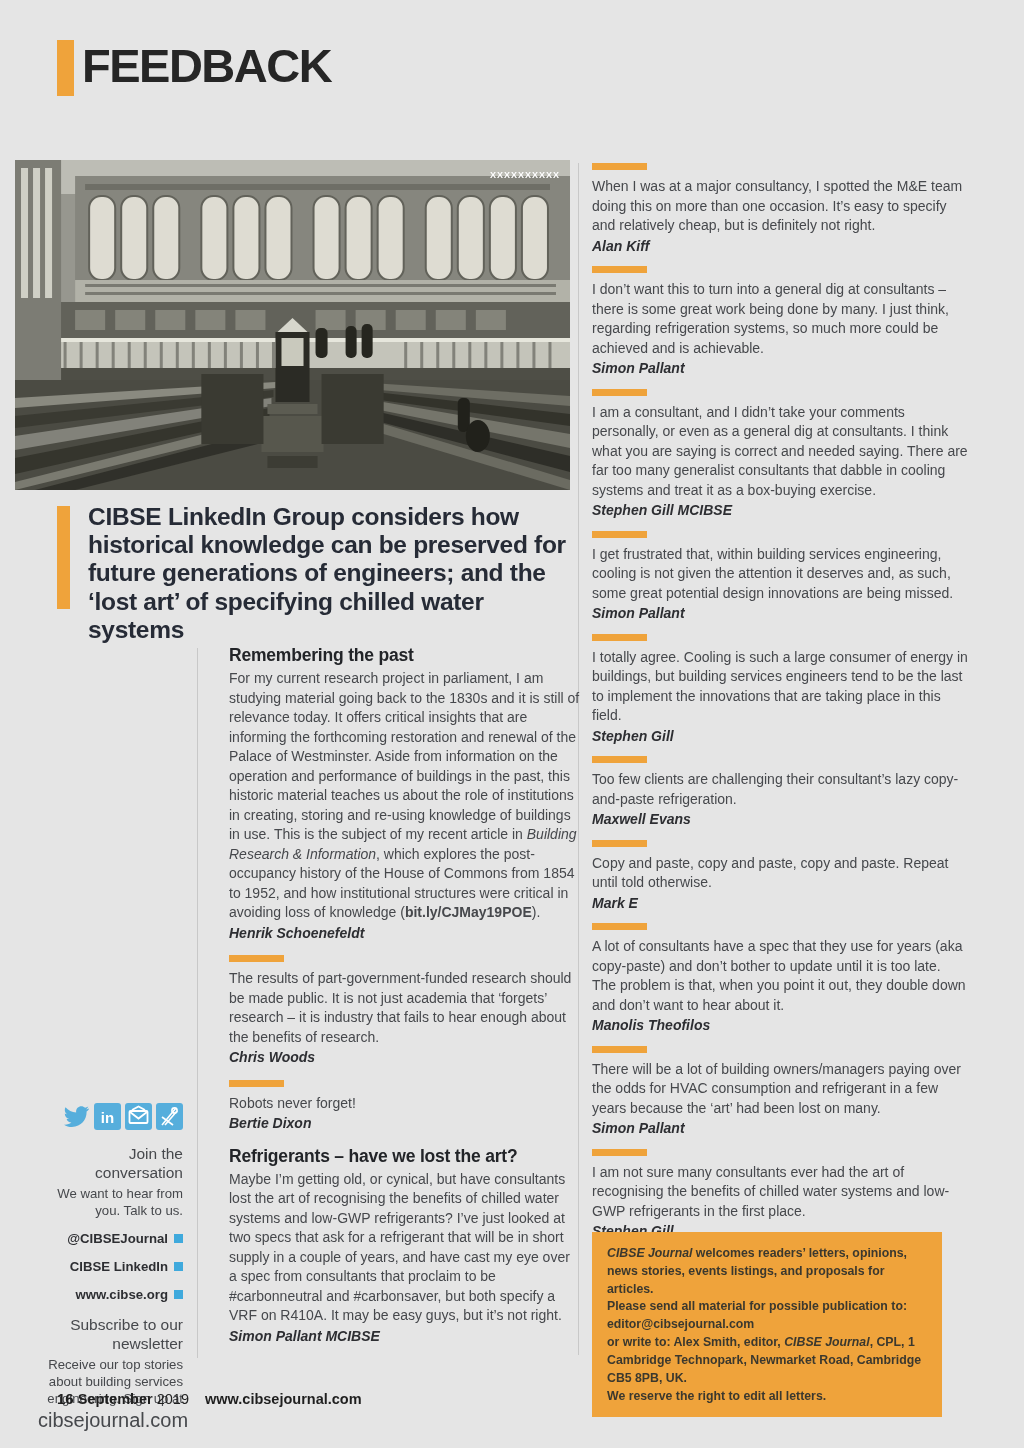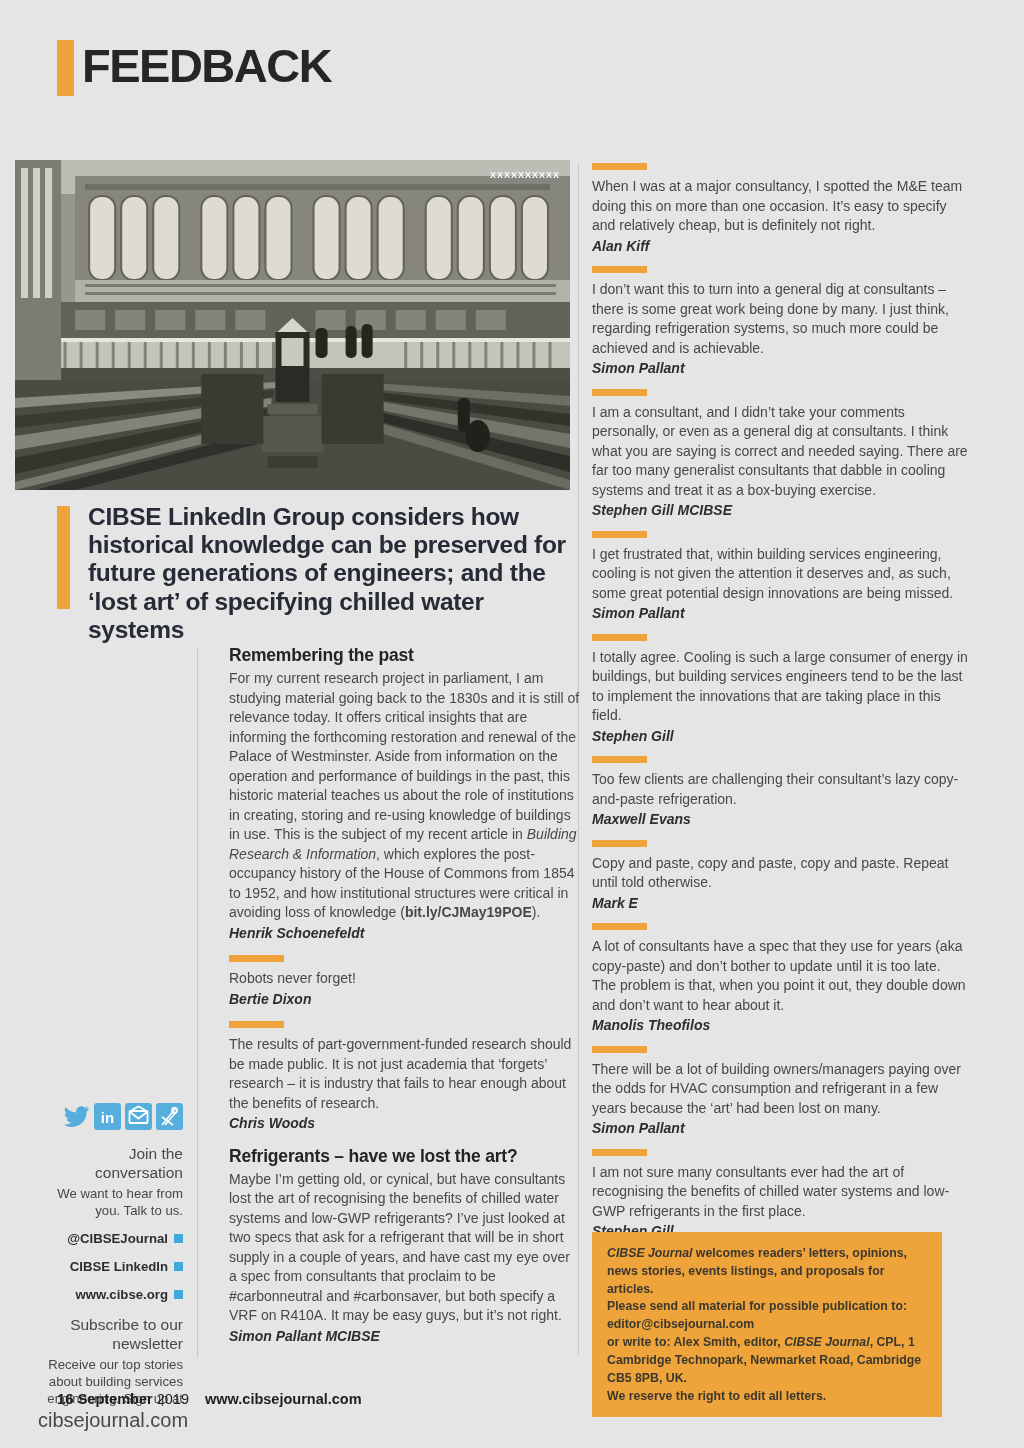--- a/index.html
+++ b/index.html
@@ -216,28 +216,28 @@
   <div class="mid-col">
 
     <div class="letter">
       <h3 class="mid-heading">Remembering the past</h3>
       <p><span>For my current research project in parliament, I am studying material going back to the 1830s and it is still of relevance today. It offers critical insights that are informing the forthcoming restoration and renewal of the Palace of Westminster. Aside from information on the operation and performance of buildings in the past, this historic material teaches us about the role of institutions in creating, storing and re-using knowledge of buildings in use. This is the subject of my recent article in </span><span class="em-i">Building Research &amp; Information</span><span>, which explores the post-occupancy history of the House of Commons from 1854 to 1952, and how institutional structures were critical in avoiding loss of knowledge (</span><span class="em-b">bit.ly/CJMay19POE</span><span>).</span></p>
       <p class="author">Henrik Schoenefeldt</p>
     </div>
 
     <div class="letter">
       <div class="obar"></div>
+      <p>The results of part-government-funded research should be made public. It is not just academia that ‘forgets’ research – it is industry that fails to hear enough about the benefits of research.</p>
+      <p class="author">Chris Woods</p>
+    </div>
+
+    <div class="letter">
+      <div class="obar"></div>
       <p>Robots never forget!</p>
       <p class="author">Bertie Dixon</p>
-    </div>
-
-    <div class="letter">
-      <div class="obar"></div>
-      <p>The results of part-government-funded research should be made public. It is not just academia that ‘forgets’ research – it is industry that fails to hear enough about the benefits of research.</p>
-      <p class="author">Chris Woods</p>
     </div>
 
     <div class="letter">
       <h3 class="mid-heading">Refrigerants – have we lost the art?</h3>
       <p>Maybe I’m getting old, or cynical, but have consultants lost the art of recognising the benefits of chilled water systems and low-GWP refrigerants? I’ve just looked at two specs that ask for a refrigerant that will be in short supply in a couple of years, and have cast my eye over a spec from consultants that proclaim to be #carbonneutral and #carbonsaver, but both specify a VRF on R410A. It may be easy guys, but it’s not right.</p>
       <p class="author">Simon Pallant MCIBSE</p>
     </div>
   </div>
 
   <div class="right-col">

